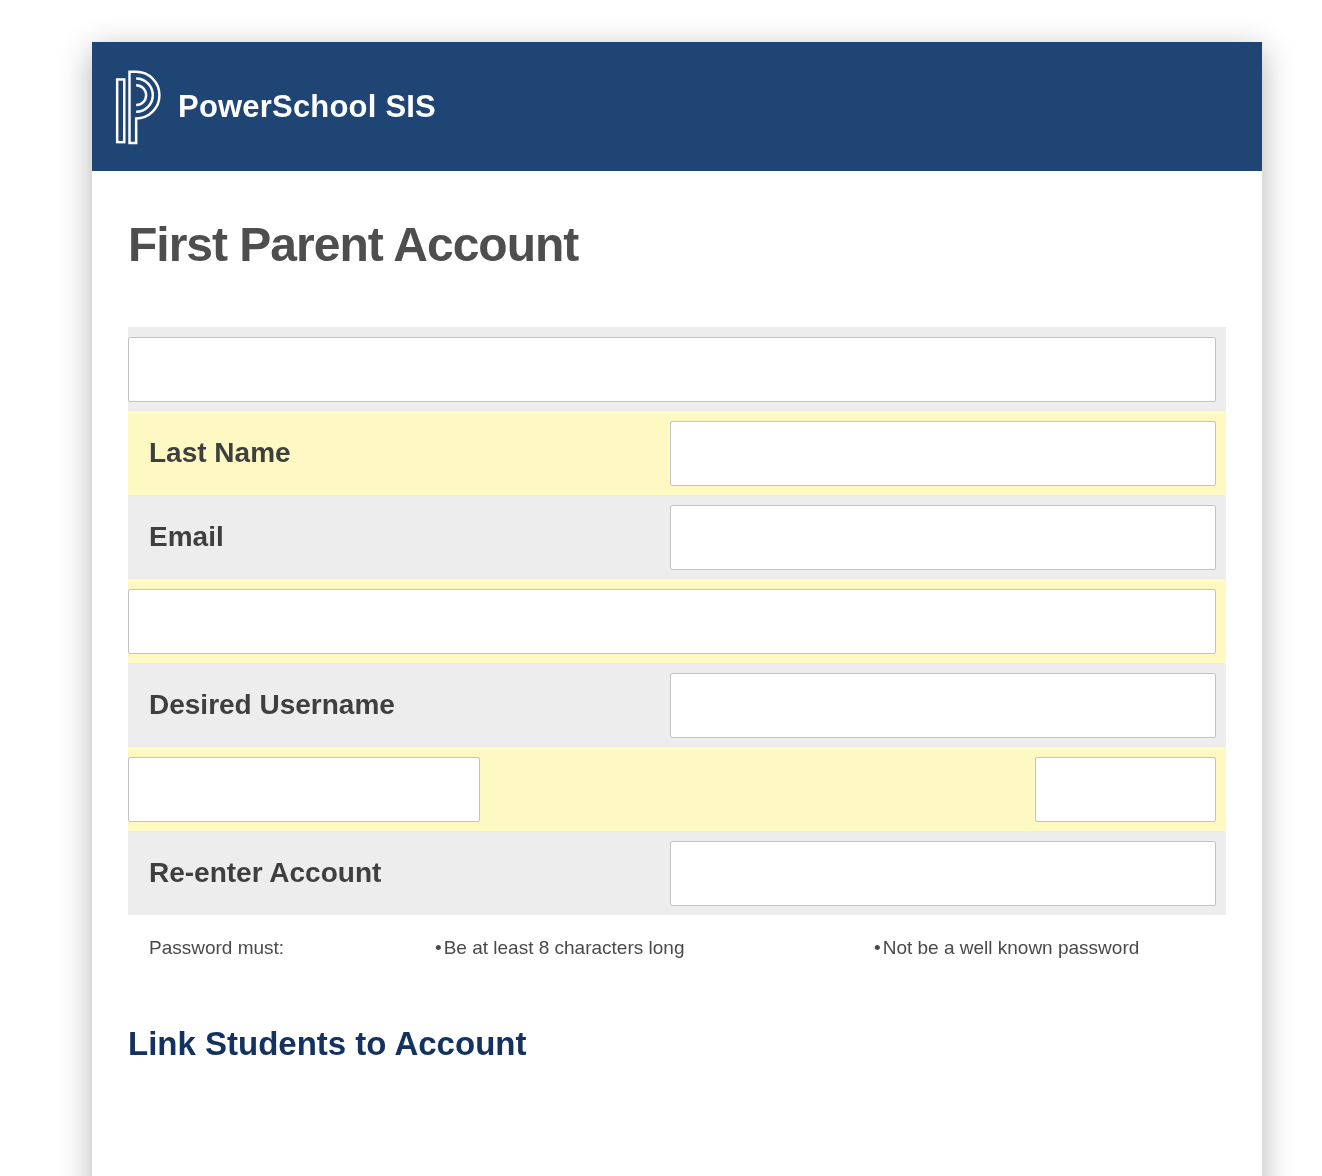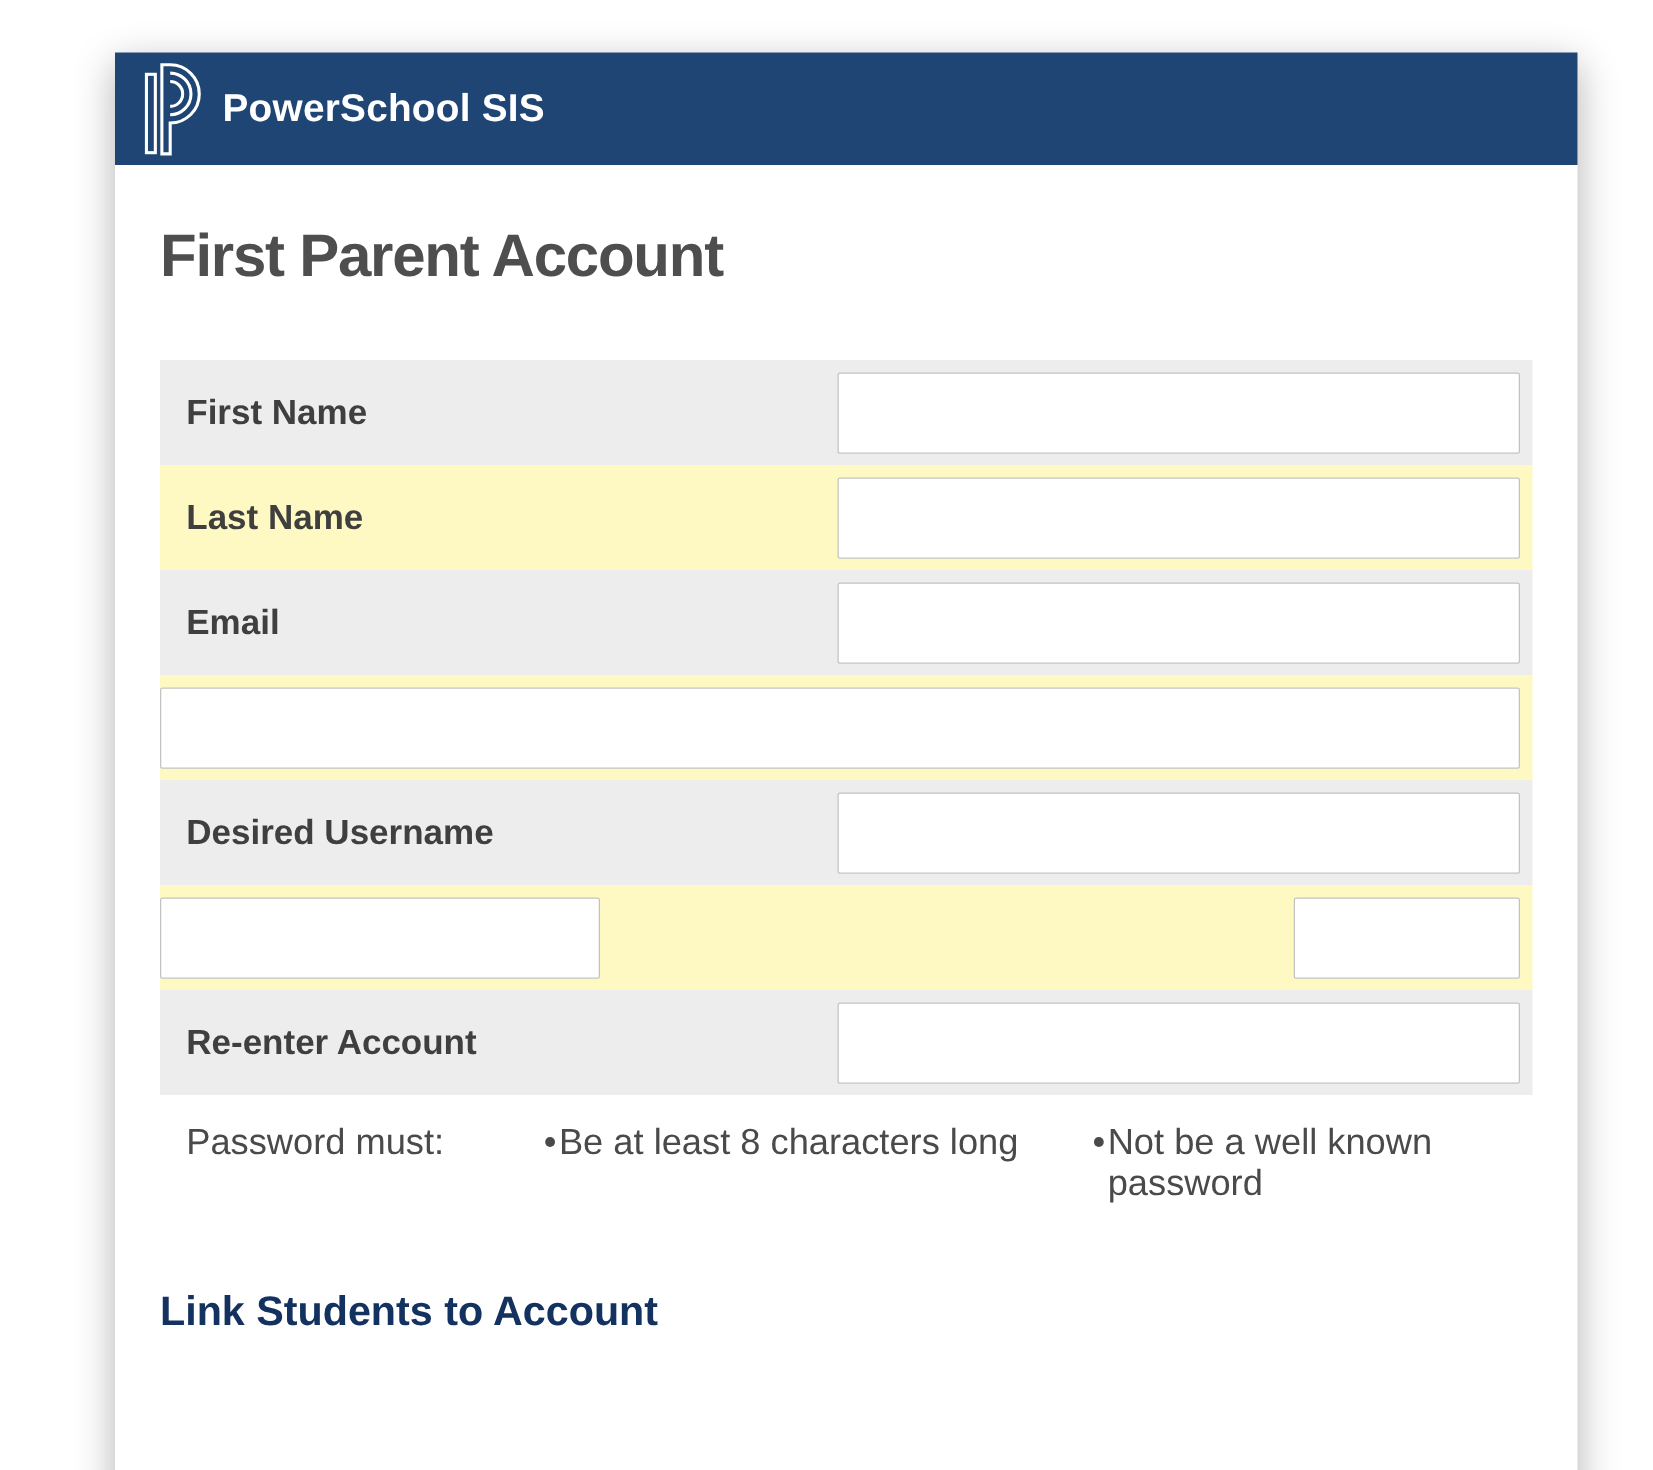--- a/index.html
+++ b/index.html
@@ -19,21 +19,21 @@
   .card {
     position: absolute;
     left: 92px;
     top: 42px;
     width: 1170px;
     height: 1220px;
     background: #ffffff;
     box-shadow: 0 8px 30px rgba(0,0,0,0.30);
   }
   .banner {
-    height: 90px;
+    height: 129px;
     background: #1E4573;
     display: flex;
     align-items: center;
     padding-left: 23px;
   }
   .logo {
     display: inline-flex;
     width: 48px;
     height: 76px;
   }
@@ -112,21 +112,21 @@
     color: #333333;
     outline: none;
   }
   input.text-field.pw-main { width: 352px; flex: none; }
   input.text-field.pw-aux  { width: 181px; flex: none; }
   .password-rules {
     display: flex;
     align-items: baseline;
     margin-top: 22px;
     padding-left: 21px;
-    font-size: 29px;
+    font-size: 19px;
     color: #4A4A4A;
   }
   .rules-prefix {
     width: 286px;
     flex: none;
   }
   .rule-item {
     display: inline-flex;
     align-items: baseline;
   }
@@ -152,21 +152,20 @@
     </header>
 
     <main class="content">
 
       <h1 class="page-title">First Parent Account</h1>
 
 
       <div class="form-table">
 
         <div class="form-row shaded">
-          <div class="label-cell">First Name</div>
           <div class="input-cell">
             <input class="text-field" type="text" aria-label="First Name" placeholder="" style="">
           </div>
         </div>
 
         <div class="form-row">
           <div class="label-cell">Last Name</div>
           <div class="input-cell">
             <input class="text-field" type="text" aria-label="Last Name" placeholder="" style="">
           </div>

